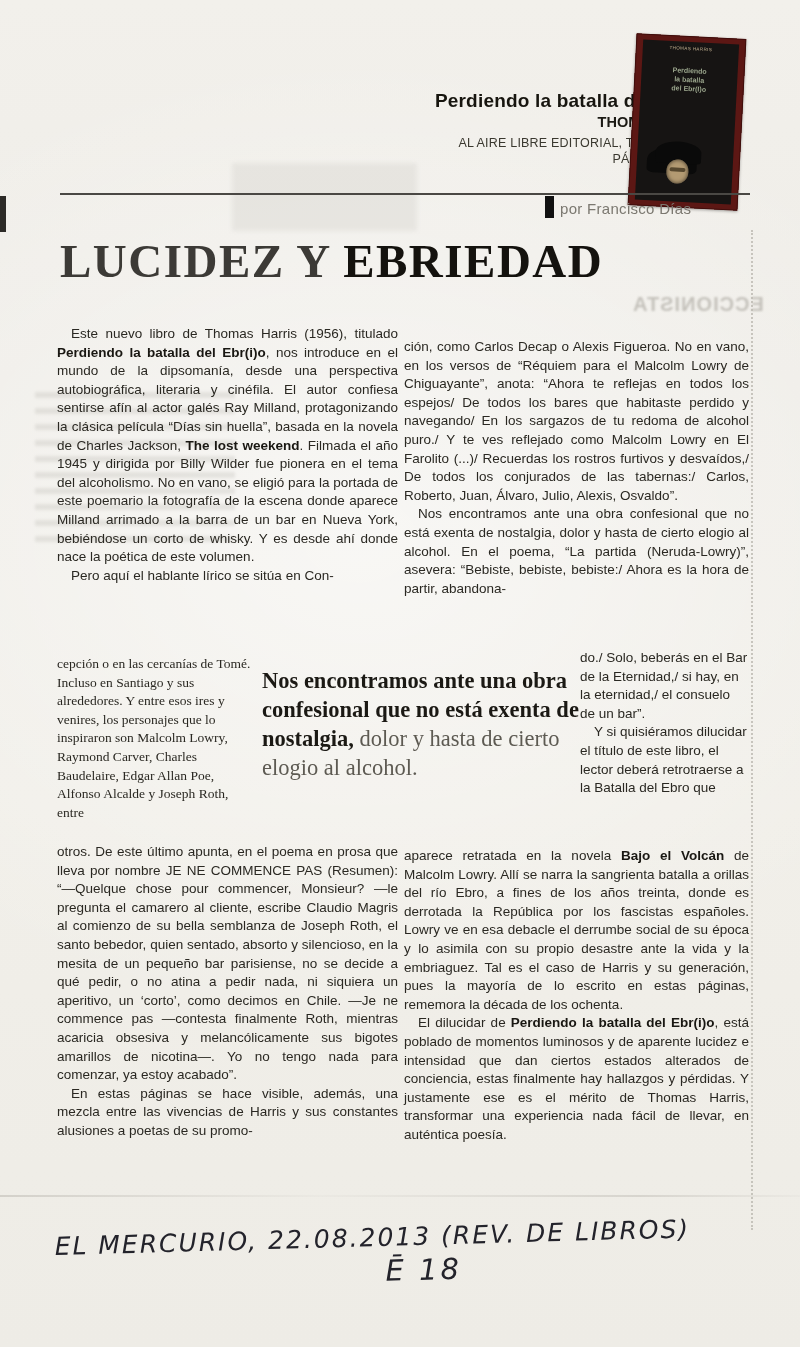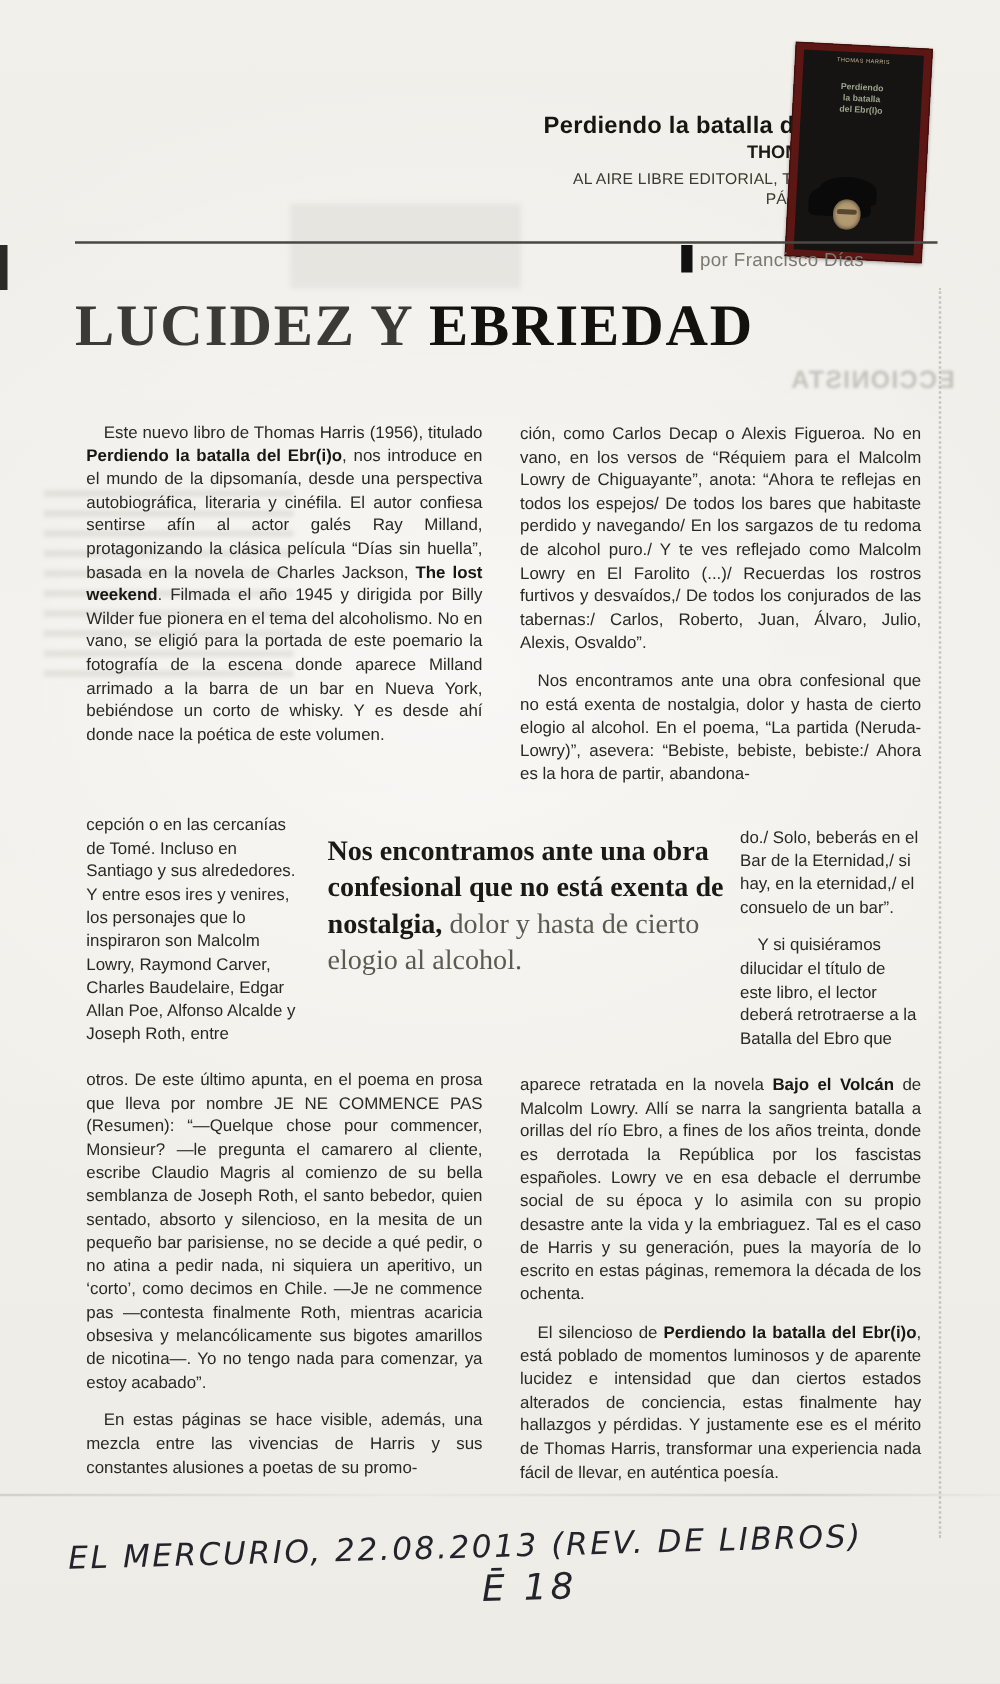--- a/index.html
+++ b/index.html
@@ -36,28 +36,28 @@
   .cover-face{position:absolute;left:30px;bottom:18px;width:22px;height:24px;background:#b39a72;border-radius:48%;box-shadow:0 0 4px rgba(0,0,0,0.7) inset;}
   .cover-face::after{content:"";position:absolute;left:3px;top:8px;width:16px;height:4px;background:#57482f;border-radius:2px;}
   
   .headline{position:absolute;left:60px;top:236px;width:700px;margin:0;
             font-family:"Liberation Serif", serif;font-weight:bold;font-size:47px;
             letter-spacing:1.5px;line-height:1.1;white-space:nowrap;}
   .headline .hl1{color:#3c3a36;}
   .headline .hl2{color:#14120e;}
   
   .col{position:absolute;font-size:13.5px;line-height:18.6px;color:#2a2822;text-align:justify;}
-  .col p{margin:12px;}
+  .col p{margin:0;}
   .col p.ind{text-indent:14px;}
   .col b{color:#191712;}
   .narrow{text-align:left;}
   .left-a {left:57px; top:325px; width:341px;}
-  .left-b {left:57px; top:639px; width:197px;}
+  .left-b {left:57px; top:655px; width:197px;font-family:Liberation Serif, serif;}
   .left-c {left:57px; top:843px; width:341px;}
-  .right-a{left:404px;top:326px; width:345px;}
+  .right-a{left:404px;top:338px; width:345px;}
   .right-b{left:580px;top:649px; width:168px;}
   .right-c{left:404px;top:847px; width:345px;}
   
   .pullquote{position:absolute;left:262px;top:666px;width:318px;
              font-family:"Liberation Serif", serif;font-size:22.5px;line-height:29px;
              text-align:left;}
   .pq-bold{font-weight:bold;color:#1b1914;}
   .pq-light{font-weight:normal;color:#5d5a52;}
   
   .handwriting{position:absolute;left:55px;top:1222px;width:720px;
@@ -114,20 +114,21 @@
   </div>
 
   <div class="rule-top"></div>
   <div class="byline-bar"></div>
   <div class="byline">por Francisco Días</div>
 
   <h1 class="headline"><span class="hl1">LUCIDEZ Y </span><span class="hl2">EBRIEDAD</span></h1>
 
   <div class="col left-a">
     <p class="ind"><span>Este nuevo libro de Thomas Harris (1956), titulado </span><b>Perdiendo la batalla del Ebr(i)o</b><span>, nos introduce en el mundo de la dipsomanía, desde una perspectiva autobiográfica, literaria y cinéfila. El autor confiesa sentirse afín al actor galés Ray Milland, protagonizando la clásica película “Días sin huella”, basada en la novela de Charles Jackson, </span><b>The lost weekend</b><span>. Filmada el año 1945 y dirigida por Billy Wilder fue pionera en el tema del alcoholismo. No en vano, se eligió para la portada de este poemario la fotografía de la escena donde aparece Milland arrimado a la barra de un bar en Nueva York, bebiéndose un corto de whisky. Y es desde ahí donde nace la poética de este volumen.</span></p>
+    <p class="ind">Pero aquí el hablante lírico se sitúa en Con-</p>
   </div>
 
   <div class="col left-b narrow">
     <p>cepción o en las cercanías de Tomé. Incluso en Santiago y sus alrededores. Y entre esos ires y venires, los personajes que lo inspiraron son Malcolm Lowry, Raymond Carver, Charles Baudelaire, Edgar Allan Poe, Alfonso Alcalde y Joseph Roth, entre</p>
   </div>
 
   <div class="col left-c">
     <p>otros. De este último apunta, en el poema en prosa que lleva por nombre JE NE COMMENCE PAS (Resumen): “—Quelque chose pour commencer, Monsieur? —le pregunta el camarero al cliente, escribe Claudio Magris al comienzo de su bella semblanza de Joseph Roth, el santo bebedor, quien sentado, absorto y silencioso, en la mesita de un pequeño bar parisiense, no se decide a qué pedir, o no atina a pedir nada, ni siquiera un aperitivo, un ‘corto’, como decimos en Chile. —Je ne commence pas —contesta finalmente Roth, mientras acaricia obsesiva y melancólicamente sus bigotes amarillos de nicotina—. Yo no tengo nada para comenzar, ya estoy acabado”.</p>
     <p class="ind">En estas páginas se hace visible, además, una mezcla entre las vivencias de Harris y sus constantes alusiones a poetas de su promo-</p>
   </div>
@@ -137,21 +138,21 @@
     <p class="ind">Nos encontramos ante una obra confesional que no está exenta de nostalgia, dolor y hasta de cierto elogio al alcohol. En el poema, “La partida (Neruda-Lowry)”, asevera: “Bebiste, bebiste, bebiste:/ Ahora es la hora de partir, abandona-</p>
   </div>
 
   <div class="col right-b narrow">
     <p>do./ Solo, beberás en el Bar de la Eternidad,/ si hay, en la eternidad,/ el consuelo de un bar”.</p>
     <p class="ind">Y si quisiéramos dilucidar el título de este libro, el lector deberá retrotraerse a la Batalla del Ebro que</p>
   </div>
 
   <div class="col right-c">
     <p><span>aparece retratada en la novela </span><b>Bajo el Volcán</b><span> de Malcolm Lowry. Allí se narra la sangrienta batalla a orillas del río Ebro, a fines de los años treinta, donde es derrotada la República por los fascistas españoles. Lowry ve en esa debacle el derrumbe social de su época y lo asimila con su propio desastre ante la vida y la embriaguez. Tal es el caso de Harris y su generación, pues la mayoría de lo escrito en estas páginas, rememora la década de los ochenta.</span></p>
-    <p class="ind"><span>El silencioso de </span><b>Perdiendo la batalla del Ebr(i)o</b><span>, está poblado de momentos luminosos y de aparente lucidez e intensidad que dan ciertos estados alterados de conciencia, estas finalmente hay hallazgos y pérdidas. Y justamente ese es el mérito de Thomas Harris, transformar una experiencia nada fácil de llevar, en auténtica poesía.</span></p>
+    <p class="ind"><span>El dilucidar de </span><b>Perdiendo la batalla del Ebr(i)o</b><span>, está poblado de momentos luminosos y de aparente lucidez e intensidad que dan ciertos estados alterados de conciencia, estas finalmente hay hallazgos y pérdidas. Y justamente ese es el mérito de Thomas Harris, transformar una experiencia nada fácil de llevar, en auténtica poesía.</span></p>
   </div>
 
   <div class="pullquote"><span class="pq-bold">Nos encontramos ante una obra confesional que no está exenta de nostalgia,</span><span class="pq-light"> dolor y hasta de cierto elogio al alcohol.</span></div>
 
   <div class="handwriting">
     <div class="hw-line1">EL MERCURIO, 22.08.2013  (REV. DE LIBROS)</div>
     <div class="hw-line2">Ē 18</div>
   </div>
 
 </div>

